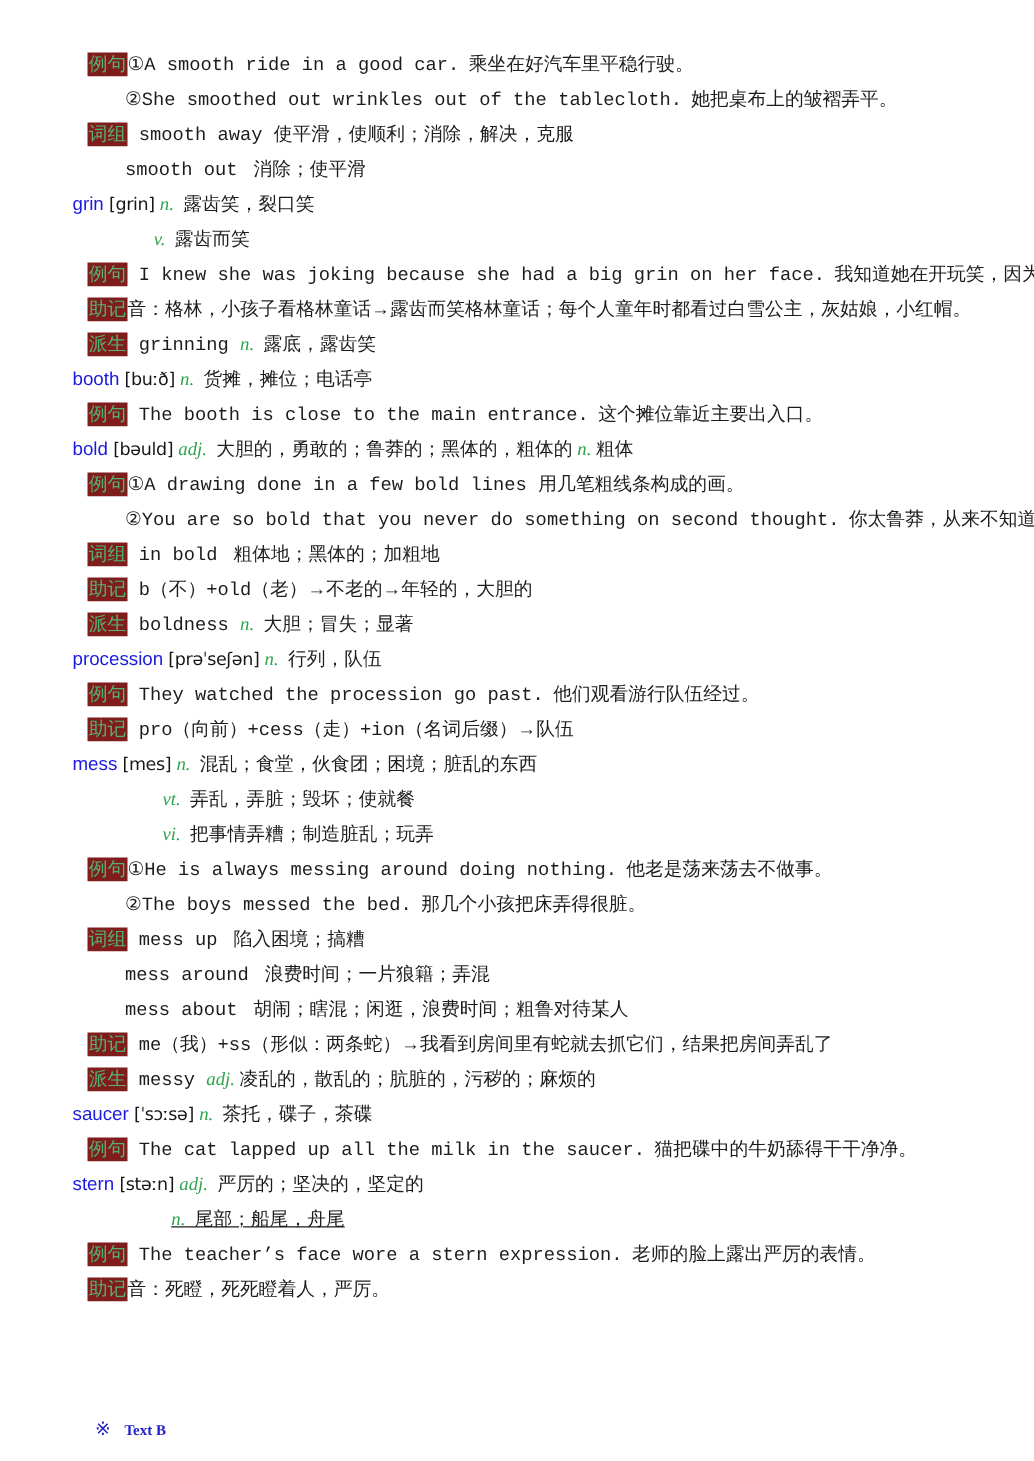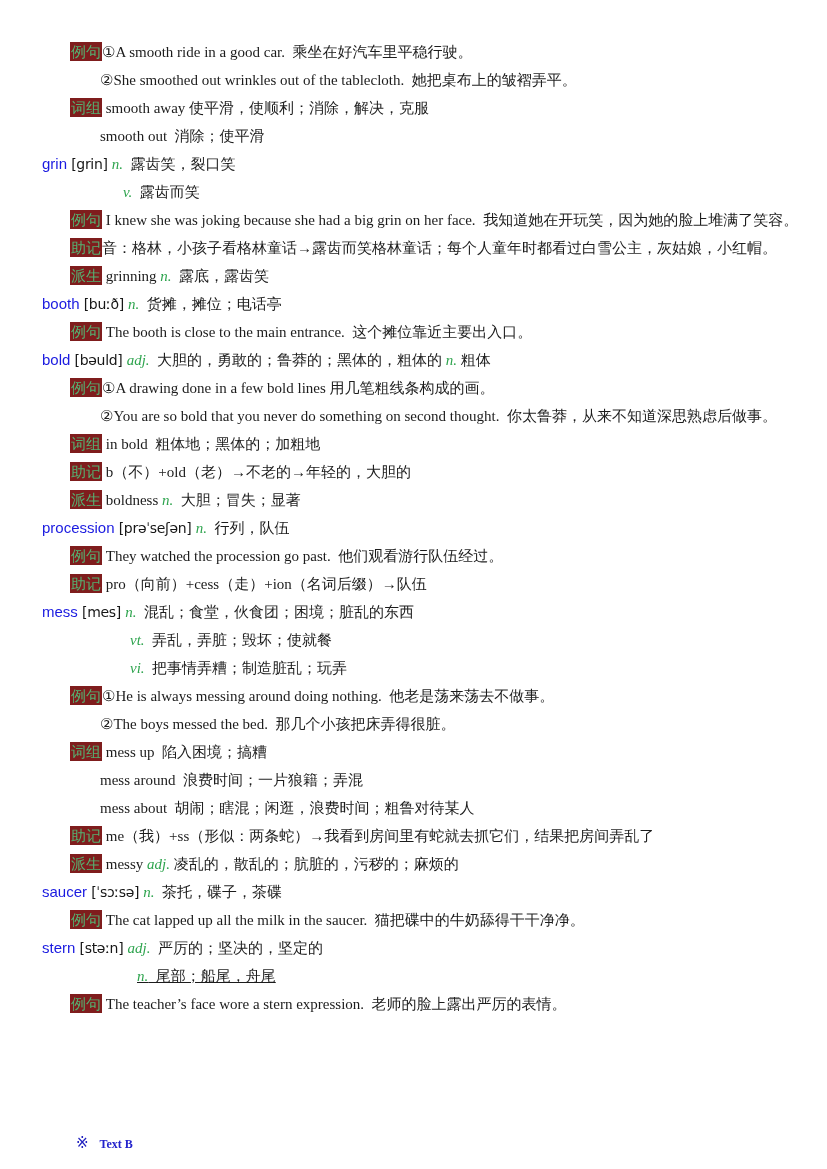--- a/index.html
+++ b/index.html
@@ -16,29 +16,29 @@
     left: 0;
     width: 827px;
   }
   .line {
     height: 28px;
     line-height: 28px;
     white-space: pre;
     font-size: 15px;
     color: #1c1c1c;
   }
-  .indent-head  { padding-left: 42px;  }
+  .indent-head  { padding-left: 58px;  }
   .indent-label { padding-left: 70px;  }
   .indent-cont  { padding-left: 100px; }
   .indent-pos2a { padding-left: 123px; }
   .indent-pos2b { padding-left: 130px; }
   .indent-pos2c { padding-left: 137px; text-decoration: underline; }
 
   .seg-en {
-    font-family: Liberation Serif, serif;
+    font-family: Liberation Mono, monospace;
   }
   .seg-zh {
     font-family: "Liberation Serif", "DejaVu Serif", serif;
   }
   .seg-hw {
     font-family: "Liberation Sans", "DejaVu Sans", sans-serif;
     color: #1a1ae0;
   }
   .seg-ph {
     font-family: "DejaVu Sans", "Liberation Sans", sans-serif;
@@ -111,17 +111,18 @@
       <div class="line indent-label" data-name="text-line"><span class="seg-label" data-name="section-label">词组</span><span class="seg-en" data-name="english-text"> mess up </span><span class="seg-zh" data-name="chinese-text"> 陷入困境；搞糟</span></div>
       <div class="line indent-cont" data-name="text-line"><span class="seg-en" data-name="english-text">mess around </span><span class="seg-zh" data-name="chinese-text"> 浪费时间；一片狼籍；弄混</span></div>
       <div class="line indent-cont" data-name="text-line"><span class="seg-en" data-name="english-text">mess about </span><span class="seg-zh" data-name="chinese-text"> 胡闹；瞎混；闲逛，浪费时间；粗鲁对待某人</span></div>
       <div class="line indent-label" data-name="text-line"><span class="seg-label" data-name="section-label">助记</span><span class="seg-en" data-name="english-text"> me</span><span class="seg-zh" data-name="chinese-text">（我）</span><span class="seg-en" data-name="english-text">+ss</span><span class="seg-zh" data-name="chinese-text">（形似：两条蛇）→我看到房间里有蛇就去抓它们，结果把房间弄乱了</span></div>
       <div class="line indent-label" data-name="text-line"><span class="seg-label" data-name="section-label">派生</span><span class="seg-en" data-name="english-text"> messy </span><span class="seg-pos" data-name="part-of-speech">adj.</span><span class="seg-zh" data-name="chinese-text"> 凌乱的，散乱的；肮脏的，污秽的；麻烦的</span></div>
       <div class="line indent-head" data-name="text-line"><span class="seg-hw" data-name="headword">saucer</span><span class="seg-ph" data-name="phonetic"> [ˈsɔːsə] </span><span class="seg-pos" data-name="part-of-speech">n.</span><span class="seg-zh" data-name="chinese-text">  茶托，碟子，茶碟</span></div>
       <div class="line indent-label" data-name="text-line"><span class="seg-label" data-name="section-label">例句</span><span class="seg-en" data-name="english-text"> The cat lapped up all the milk in the saucer.</span><span class="seg-zh" data-name="chinese-text">  猫把碟中的牛奶舔得干干净净。</span></div>
       <div class="line indent-head" data-name="text-line"><span class="seg-hw" data-name="headword">stern</span><span class="seg-ph" data-name="phonetic"> [stəːn] </span><span class="seg-pos" data-name="part-of-speech">adj.</span><span class="seg-zh" data-name="chinese-text">  严厉的；坚决的，坚定的</span></div>
       <div class="line indent-pos2c" data-name="text-line"><span class="seg-pos" data-name="part-of-speech">n.</span><span class="seg-zh" data-name="chinese-text">  尾部；船尾，舟尾</span></div>
       <div class="line indent-label" data-name="text-line"><span class="seg-label" data-name="section-label">例句</span><span class="seg-en" data-name="english-text"> The teacher’s face wore a stern expression.</span><span class="seg-zh" data-name="chinese-text">  老师的脸上露出严厉的表情。</span></div>
+      <div class="line indent-label" data-name="text-line"><span class="seg-label" data-name="section-label">助记</span><span class="seg-zh" data-name="chinese-text">音：死瞪，死死瞪着人，严厉。</span></div>
     </main>
   <div class="footer-line" data-name="section-heading">
     <span class="seg-mark" data-name="reference-mark-icon">※</span><span class="seg-link" data-name="text-b-heading">Text B</span>
   </div>
 </div>
 
 </body></html>

